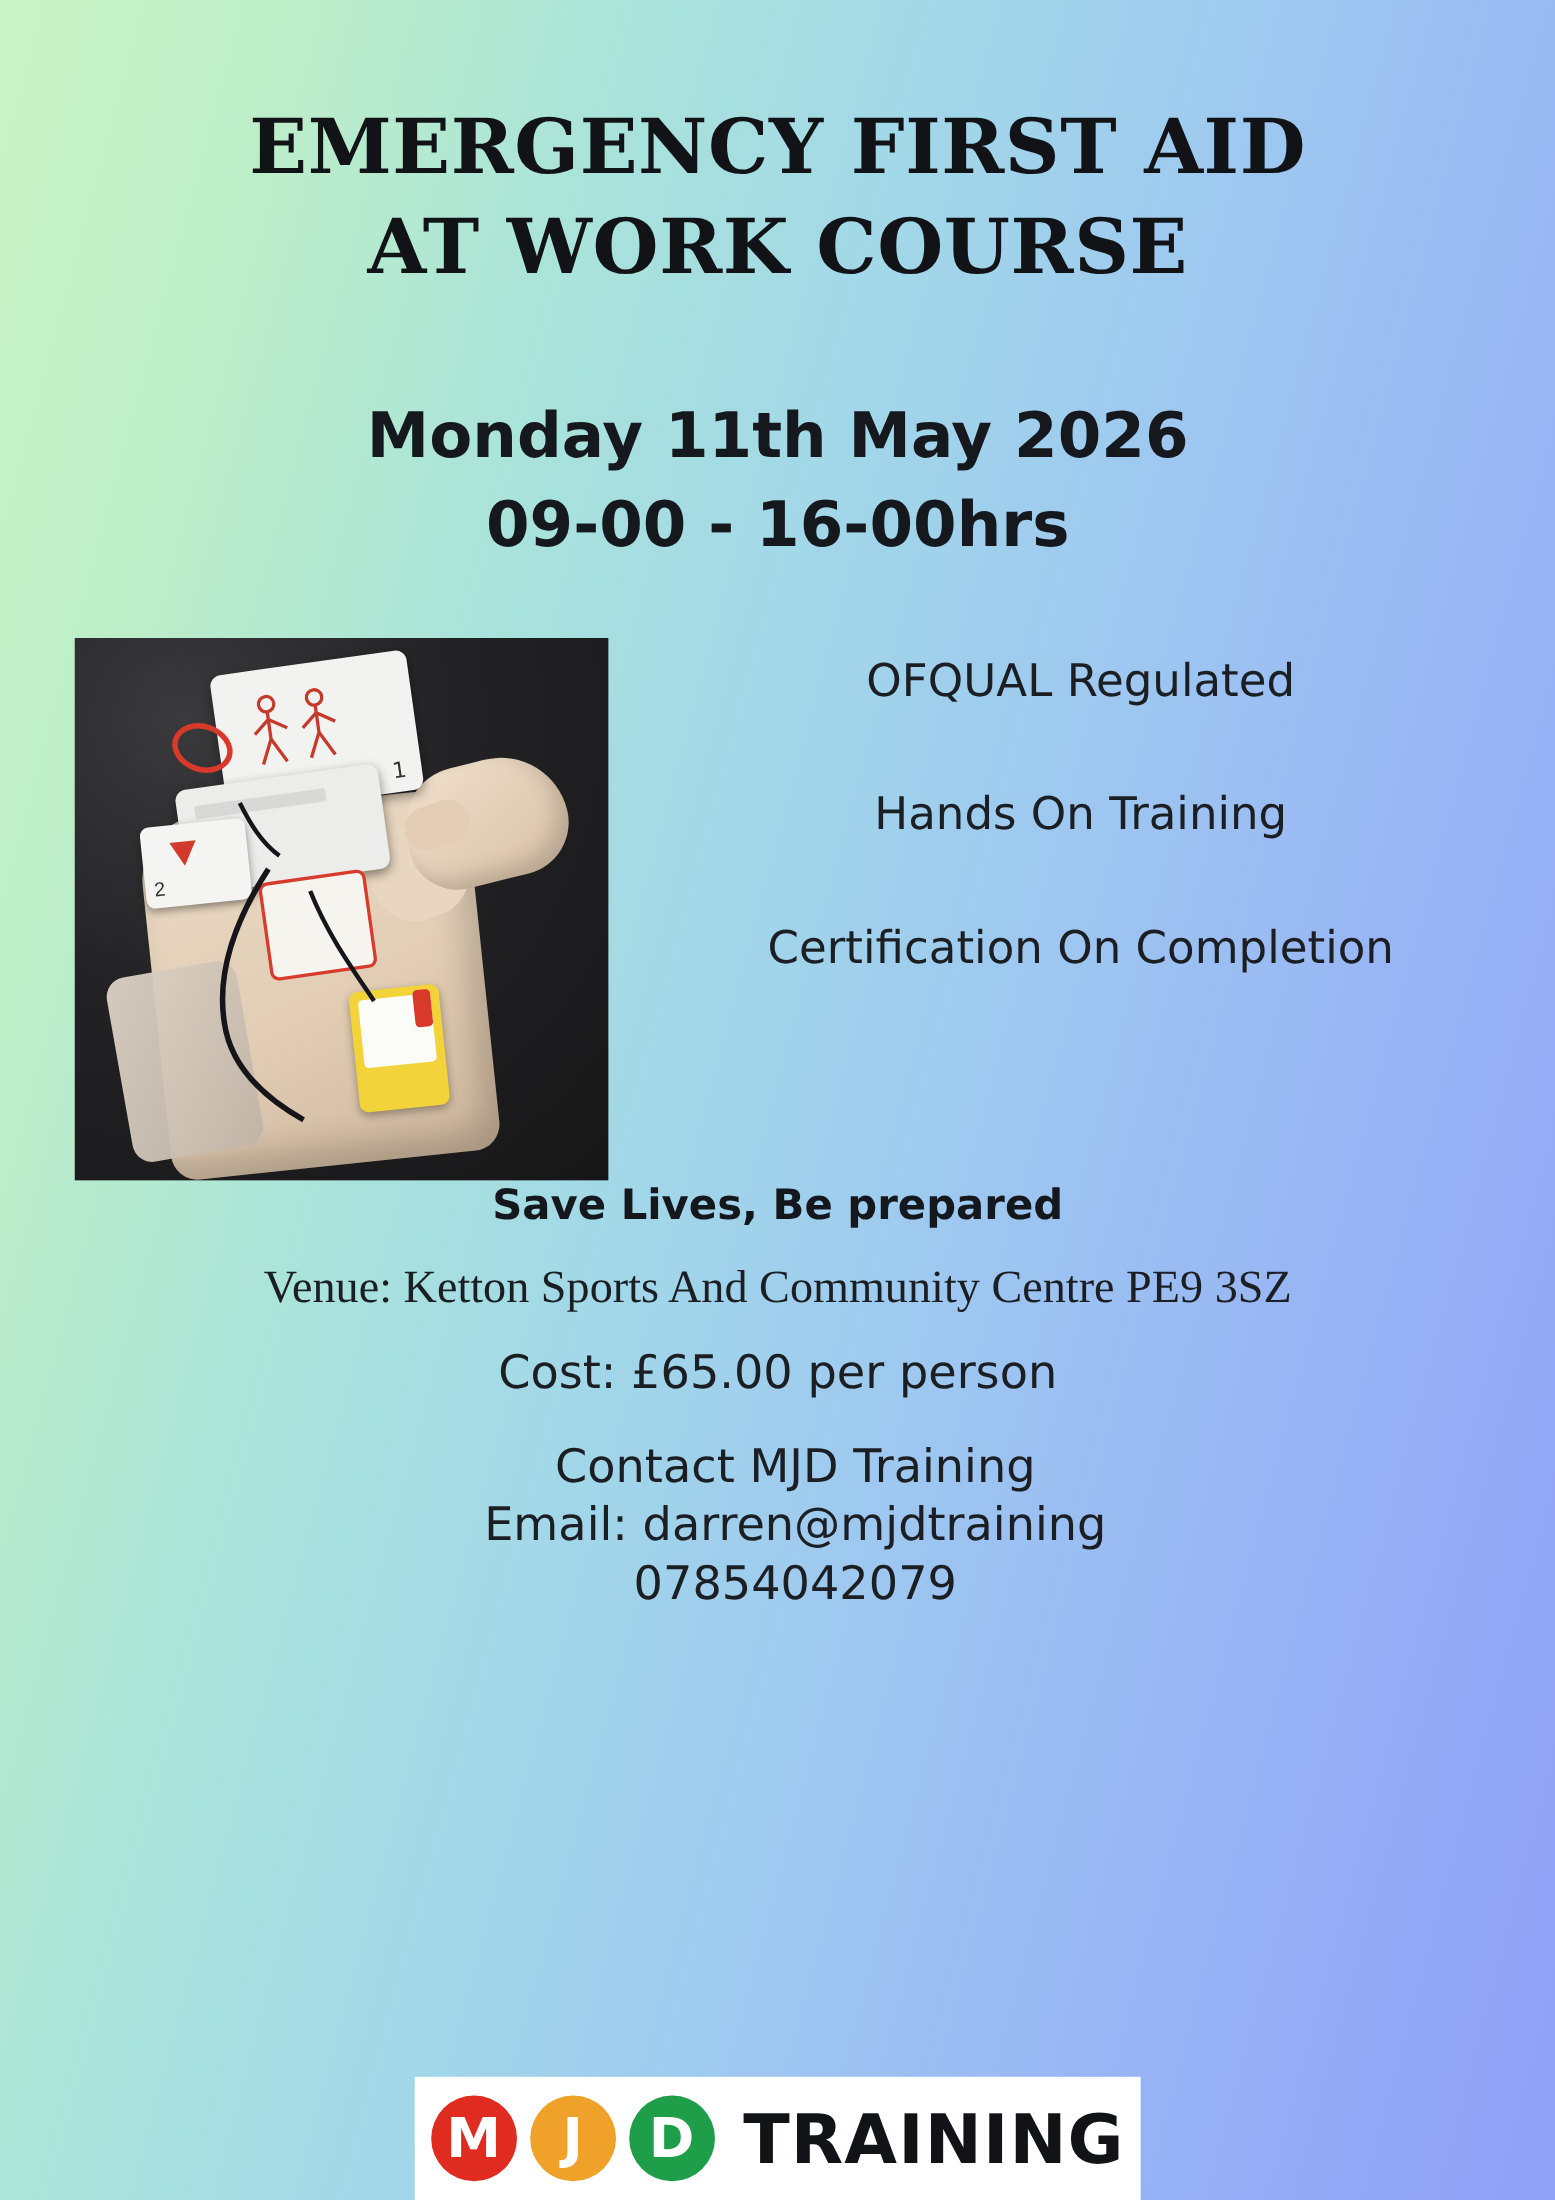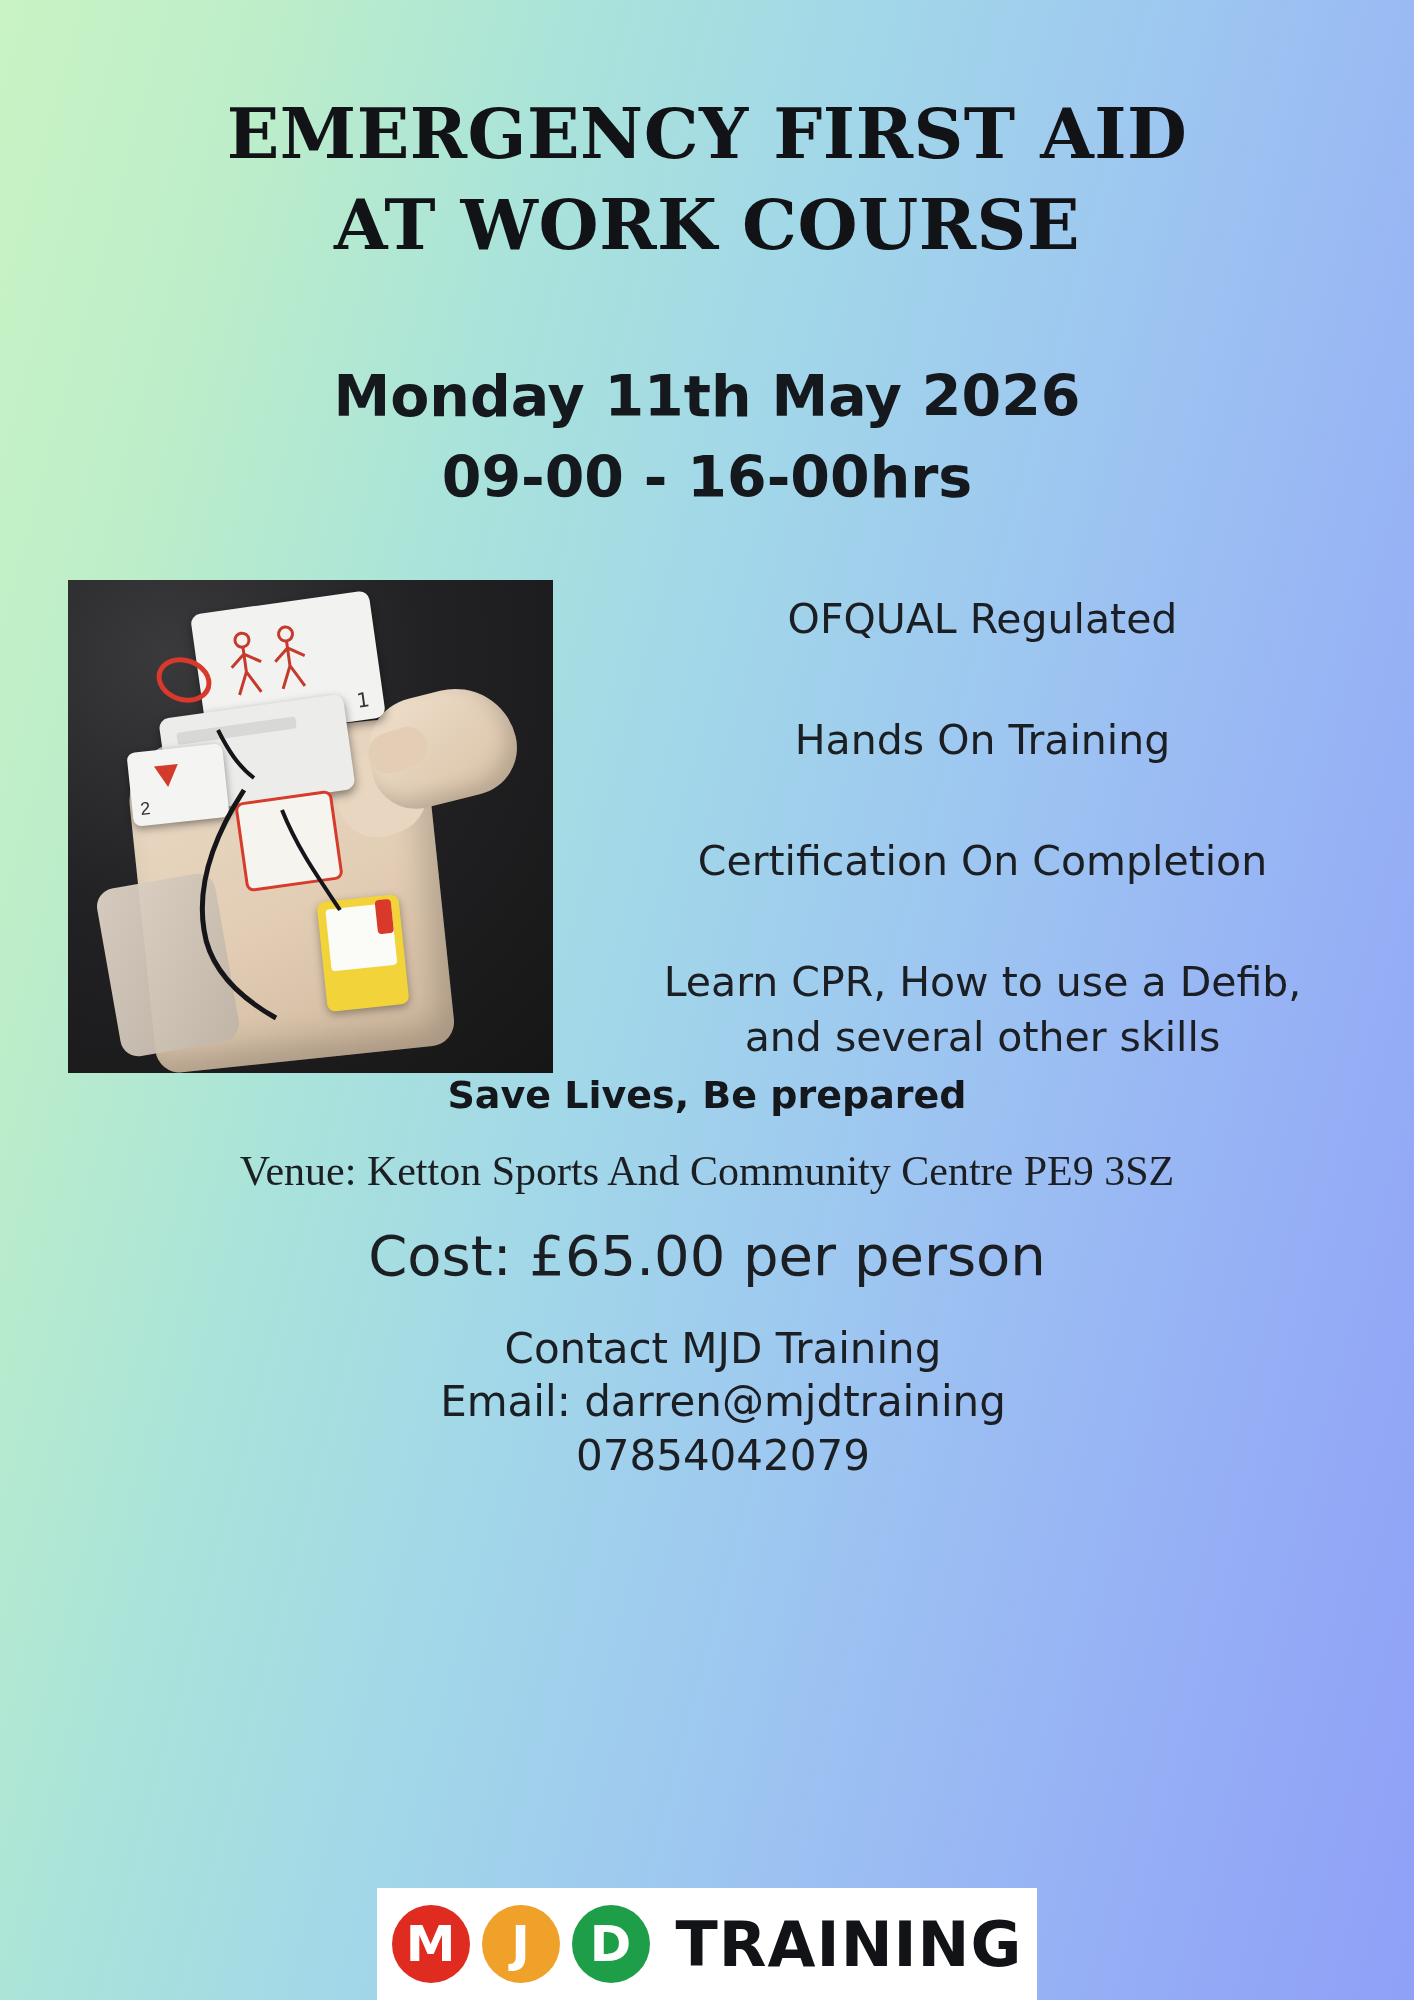--- a/index.html
+++ b/index.html
@@ -286,21 +286,21 @@
     margin-top: 30px;
     text-align: center;
     font-family: Liberation Serif, serif;
     font-size: 42px;
     color: #1b1e22;
   }
   .cost {
     margin-top: 28px;
     text-align: center;
     font-family: "DejaVu Sans", "Liberation Sans", sans-serif;
-    font-size: 56px;
+    font-size: 42px;
     color: #1b1e22;
   }
   .contact {
     margin-top: 34px;
     text-align: center;
   }
   .contact-line {
     font-family: "DejaVu Sans", "Liberation Sans", sans-serif;
     font-size: 42px;
     line-height: 1.27;
@@ -407,22 +407,20 @@
           <path d="M214 230 C230 270 252 300 272 330" stroke="#15151a" stroke-width="4" fill="none"></path>
           <path d="M150 150 C160 170 170 186 186 198" stroke="#15151a" stroke-width="4" fill="none"></path>
         </svg>
       </div>
     </div>
 
     <div class="features">
       <div class="feature">OFQUAL Regulated</div>
       <div class="feature">Hands On Training</div>
       <div class="feature">Certification On Completion</div>
-      <div class="feature" style="white-space: pre-line;">Learn CPR, How to use a Defib,
-and several other skills</div>
     </div>
 
   </div>
 
   <div class="slogan">Save Lives, Be prepared</div>
   <div class="venue">Venue: Ketton Sports  And Community Centre PE9 3SZ</div>
   <div class="cost">Cost: £65.00 per person</div>
 
   <div class="contact">
     <div class="contact-line">Contact MJD Training</div>

